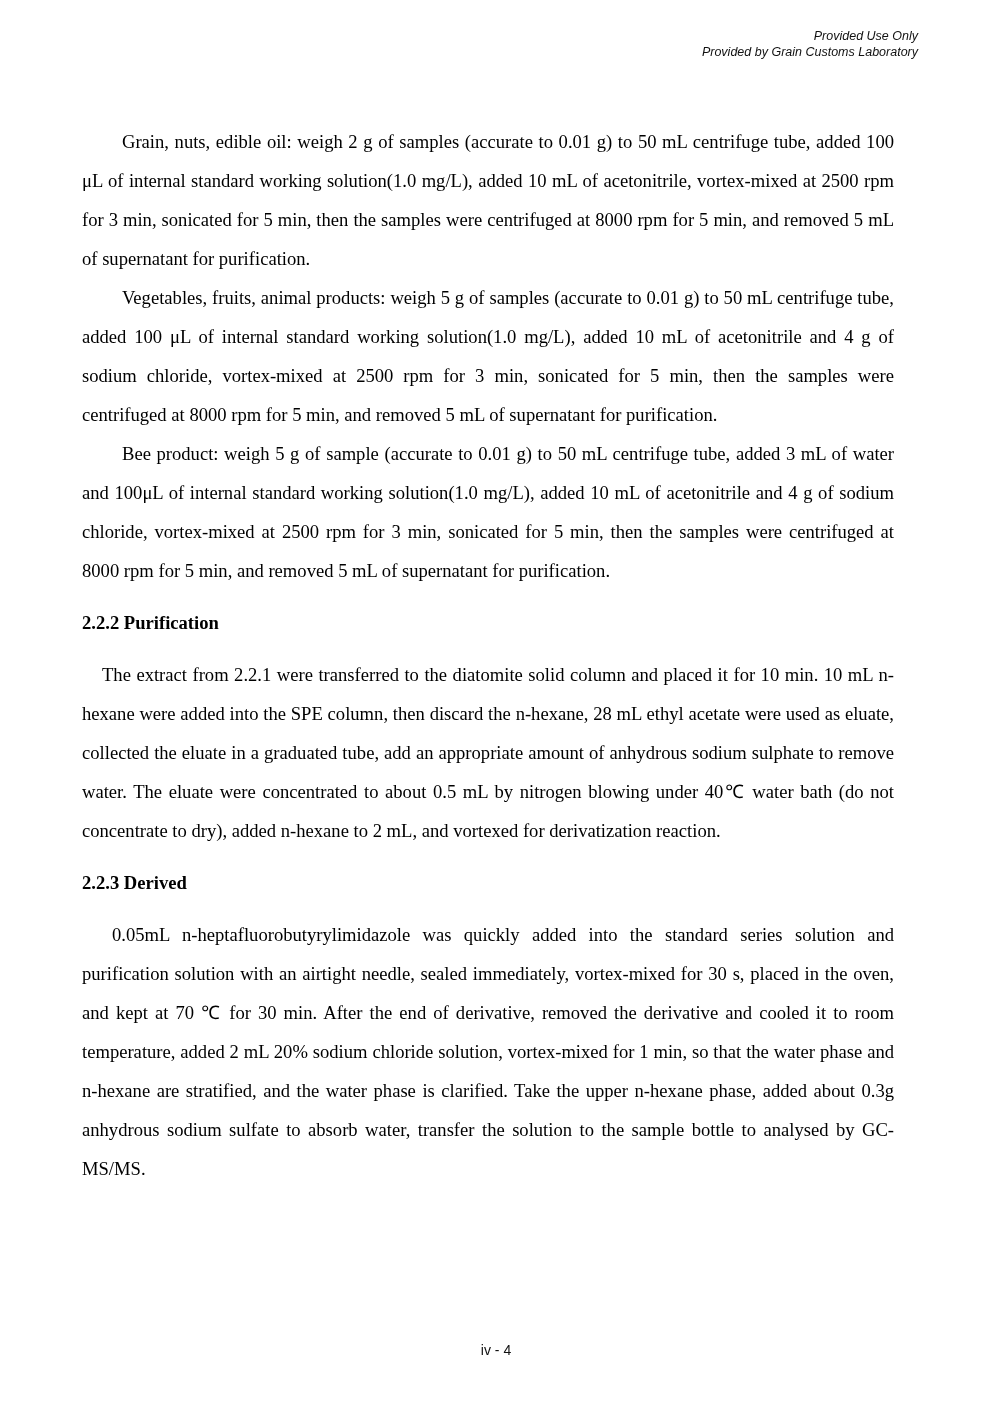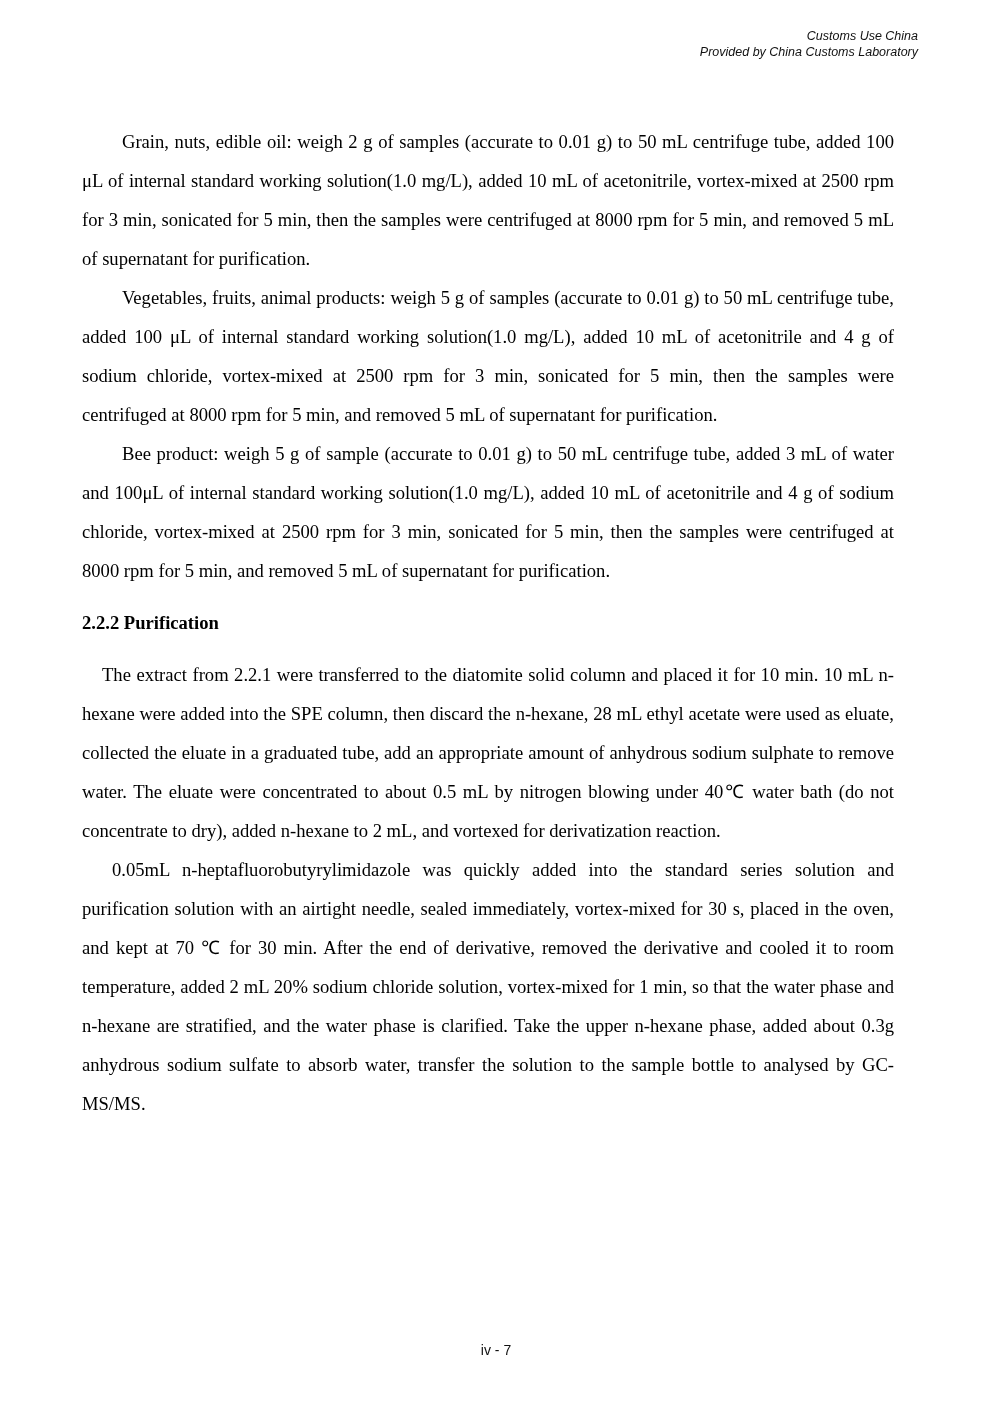--- a/index.html
+++ b/index.html
@@ -60,28 +60,29 @@
       text-align: center;
       font-family: "Liberation Sans", sans-serif;
       font-size: 14px;
       color: #111111;
     }
   </style>
 </head>
 <body>
 
 <div class="header">
-  <div>Customs Use China</div>
-  <div>Provided by China Customs Laboratory</div>
+  <div>Provided Use Only</div>
+  <div>Provided by Grain Customs Laboratory</div>
 </div>
 
 <div class="content">
   <p class="para">Grain, nuts, edible oil: weigh 2 g of samples (accurate to 0.01 g) to 50 mL centrifuge tube, added 100 μL of internal standard working solution(1.0 mg/L), added 10 mL of acetonitrile, vortex-mixed at 2500 rpm for 3 min, sonicated for 5 min, then the samples were centrifuged at 8000 rpm for 5 min, and removed 5 mL of supernatant for purification.</p>
   <p class="para">Vegetables, fruits, animal products: weigh 5 g of samples (accurate to 0.01 g) to 50 mL centrifuge tube, added 100 μL of internal standard working solution(1.0 mg/L), added 10 mL of acetonitrile and 4 g of sodium chloride, vortex-mixed at 2500 rpm for 3 min, sonicated for 5 min, then the samples were centrifuged at 8000 rpm for 5 min, and removed 5 mL of supernatant for purification.</p>
   <p class="para">Bee product: weigh 5 g of sample (accurate to 0.01 g) to 50 mL centrifuge tube, added 3 mL of water and 100μL of internal standard working solution(1.0 mg/L), added 10 mL of acetonitrile and 4 g of sodium chloride, vortex-mixed at 2500 rpm for 3 min, sonicated for 5 min, then the samples were centrifuged at 8000 rpm for 5 min, and removed 5 mL of supernatant for purification.</p>
 
   <p class="para section-heading">2.2.2 Purification</p>
   <p class="para indent-sm">The extract from 2.2.1 were transferred  to the diatomite solid column and placed it for 10 min. 10 mL n-hexane were added into the SPE column, then discard the n-hexane, 28 mL ethyl acetate were used as eluate, collected the eluate in a graduated tube, add an appropriate amount of anhydrous sodium sulphate to remove water. The eluate were concentrated to about 0.5 mL by nitrogen blowing under 40℃ water bath (do not concentrate to dry), added n-hexane to 2 mL, and vortexed for derivatization reaction.</p>
 
+  <p class="para section-heading">2.2.3 Derived</p>
   <p class="para indent-md">0.05mL n-heptafluorobutyrylimidazole was quickly added into the standard series solution and purification solution with an airtight needle, sealed immediately, vortex-mixed for 30 s, placed in the oven, and kept at 70 ℃ for 30 min. After the end of derivative, removed the  derivative and cooled it to room temperature, added 2 mL 20% sodium chloride solution, vortex-mixed for 1 min, so that the water phase and n-hexane are stratified, and the water phase is clarified. Take the upper n-hexane phase, added about 0.3g anhydrous sodium sulfate to absorb water, transfer the solution to the sample bottle to analysed by GC-MS/MS.</p>
 </div>
 
-<div class="footer">iv - 7</div>
+<div class="footer">iv - 4</div>
 
 </body></html>

